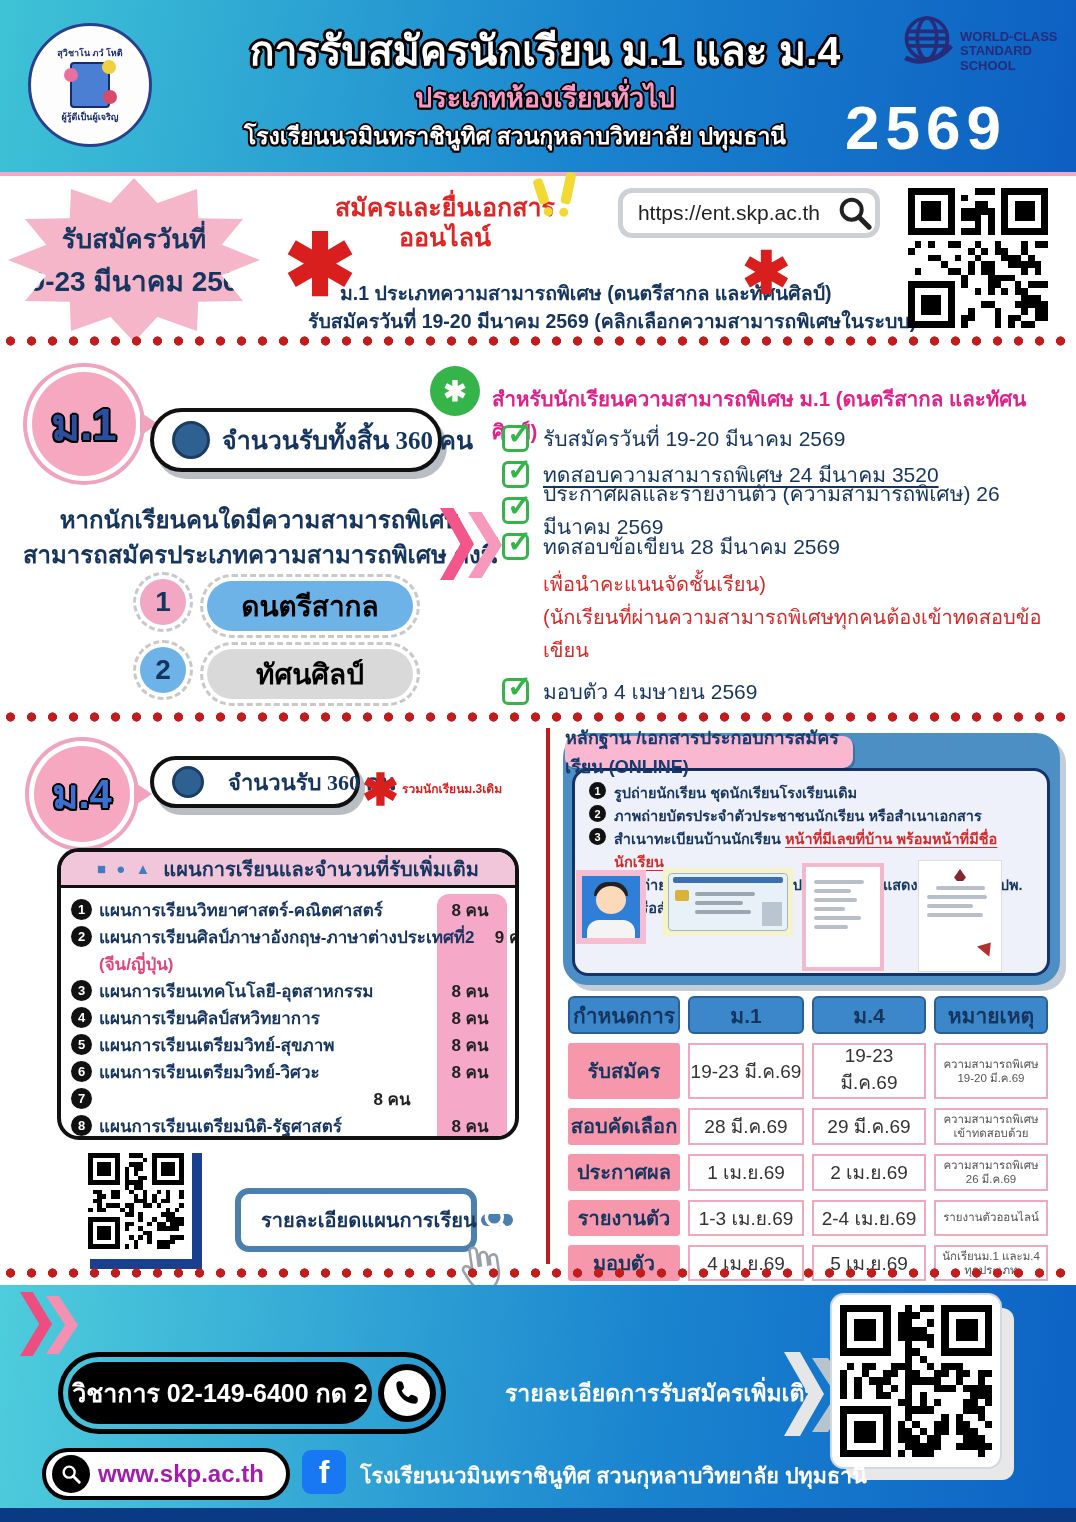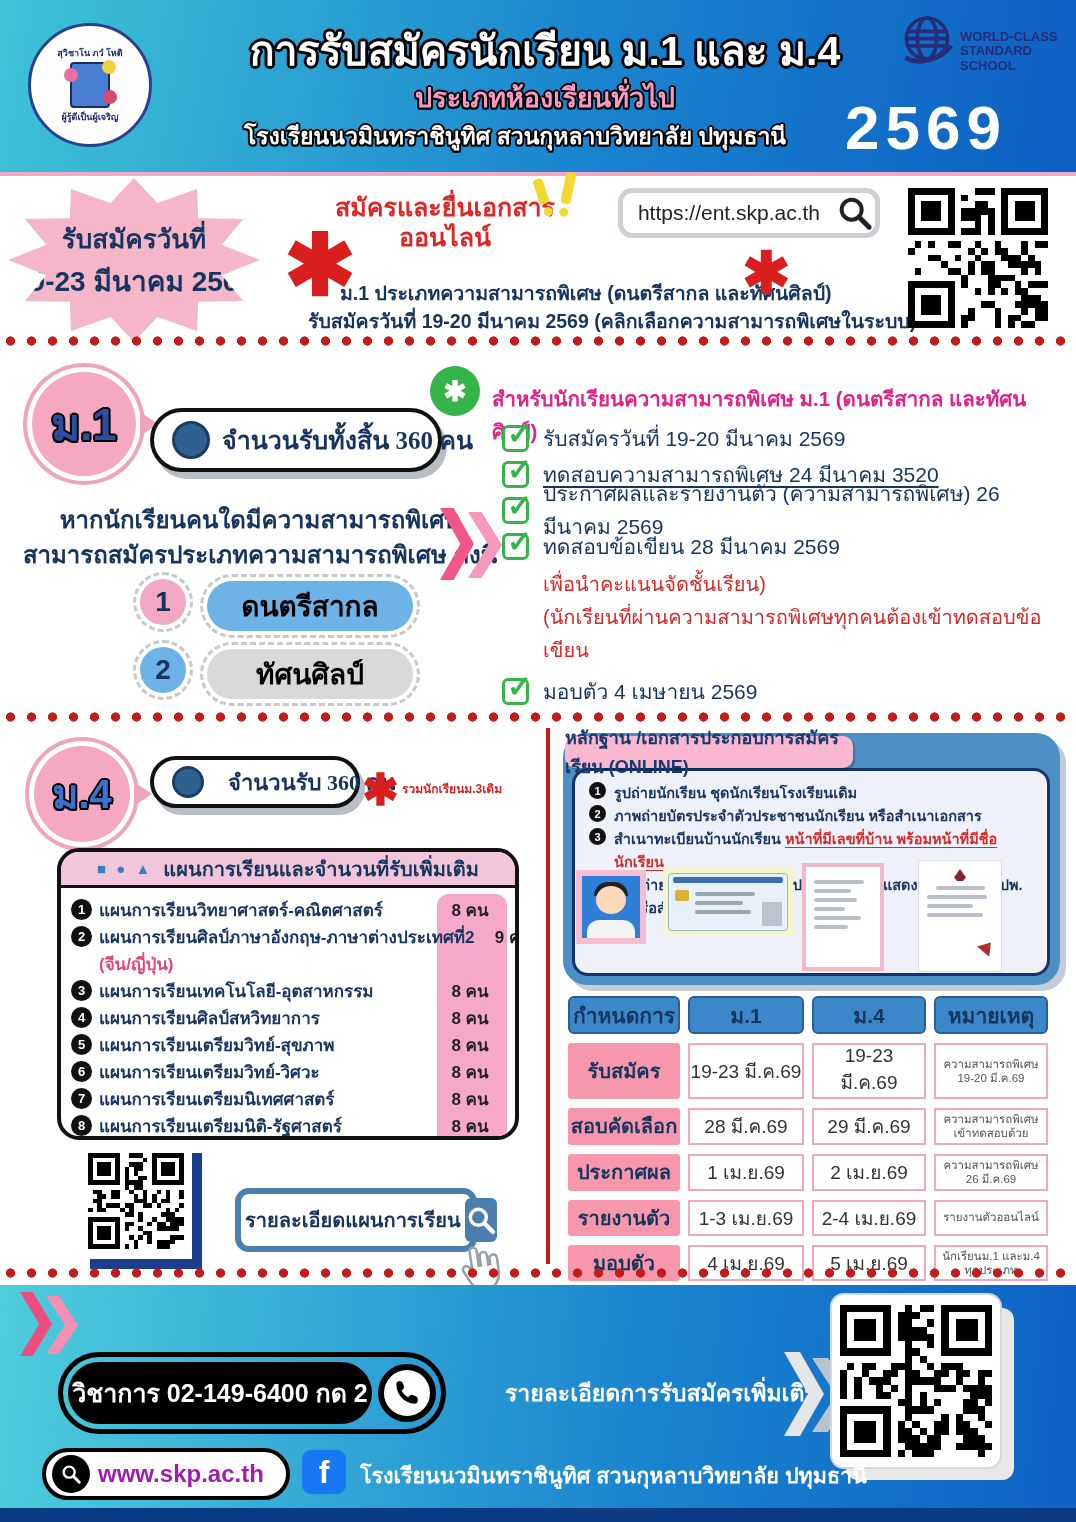--- a/index.html
+++ b/index.html
@@ -86,21 +86,21 @@
   .planbox .hd .shapes { color:#3a7fc1; font-size:15px; letter-spacing:3px; }
   .planbody { position:relative; padding:8px 6px 6px 10px; }
   .count-strip { position:absolute; right:8px; top:6px; bottom:6px; width:70px; background:#f5a8c8; border-radius:12px; }
   .plan-row { position:relative; display:grid; grid-template-columns:28px 1fr 78px; align-items:center; min-height:24.5px; }
   .plan-num { width:21px; height:21px; background:#111; color:#fff; border-radius:50%; font-size:13px; font-weight:bold; display:flex; align-items:center; justify-content:center; }
   .plan-name { font-size:17px; font-weight:bold; color:#16355e; white-space:nowrap; }
   .plan-name2 { grid-column:2; font-size:17px; font-weight:bold; color:#e0457b; min-height:24.5px; display:flex; align-items:center; }
   .plan-count { font-size:17px; font-weight:bold; color:#222; text-align:center; z-index:1; width:70px; justify-self:end; margin-right:4px; }
   .qr-frame { background:#fff; padding:8px; }
   .qrC { top:1143px; left:80px; width:112px; height:116px; box-shadow:10px 10px 0 #1a3f8f; }
-  .searchbar { top:1188px; left:235px; width:242px; height:64px; border:6px solid #4a7fae; border-radius:14px; background:#fff; display:flex; padding:4px; }
+  .searchbar { top:1188px; left:235px; width:242px; height:64px; border:6px solid #4a7fae; border-radius:14px; background:#fff; display:flex; padding:20px; }
   .searchbar .q { flex:1; display:flex; align-items:center; justify-content:flex-end; font-size:20px; font-weight:bold; color:#16355e; padding-right:4px; white-space:nowrap; }
   .searchbar .btn { width:48px; background:#4a7fae; border-radius:6px; color:#fff; display:flex; align-items:center; justify-content:center; }
   .searchbar .btn svg { width:32px; height:32px; }
   .hand { top:1240px; left:452px; width:56px; height:56px; transform:rotate(-8deg); }
 
   
   .docpanel { top:733px; left:563px; width:497px; height:252px; background:#4b8fc4; border-radius:24px; box-shadow:6px 6px 0 rgba(20,50,100,.25); }
   .docpill { top:736px; left:565px; width:288px; height:32px; background:#f9b8cf; border-radius:10px; display:flex; align-items:center; justify-content:center; font-size:18px; font-weight:bold; color:#163a6e; box-shadow:2px 2px 0 rgba(0,0,0,.2); }
   .docinner { top:768px; left:572px; width:478px; height:208px; background:#eef0fa; border:3px solid #15336b; border-radius:16px; padding:10px 12px 0 14px; }
   .doc-item { display:flex; align-items:flex-start; gap:8px; min-height:22.5px; font-size:14.5px; font-weight:bold; color:#16355e; }
@@ -445,21 +445,20 @@
           <span class="plan-name">แผนการเรียนเตรียมวิทย์-สุขภาพ</span>
           <span class="plan-count">8 คน</span>
       </div>
       <div class="plan-row">
         <span class="plan-num">6</span>
           <span class="plan-name">แผนการเรียนเตรียมวิทย์-วิศวะ</span>
           <span class="plan-count">8 คน</span>
       </div>
       <div class="plan-row">
         <span class="plan-num">7</span>
-          <span class="plan-name">แผนการเรียนเตรียมนิเทศศาสตร์</span>
           <span class="plan-count">8 คน</span>
       </div>
       <div class="plan-row">
         <span class="plan-num">8</span>
           <span class="plan-name">แผนการเรียนเตรียมนิติ-รัฐศาสตร์</span>
           <span class="plan-count">8 คน</span>
       </div>
       <div class="plan-row">
         <span class="plan-name">แผนการเรียนเตรียมบริหารธุรกิจ</span>
           <span class="plan-count">29 คน</span>

